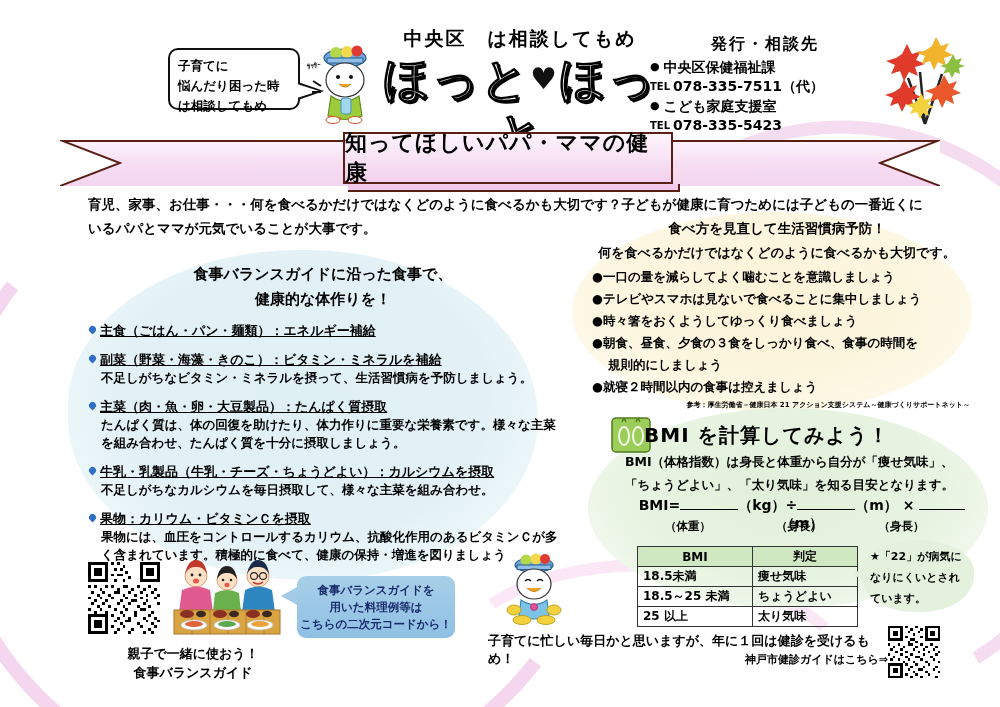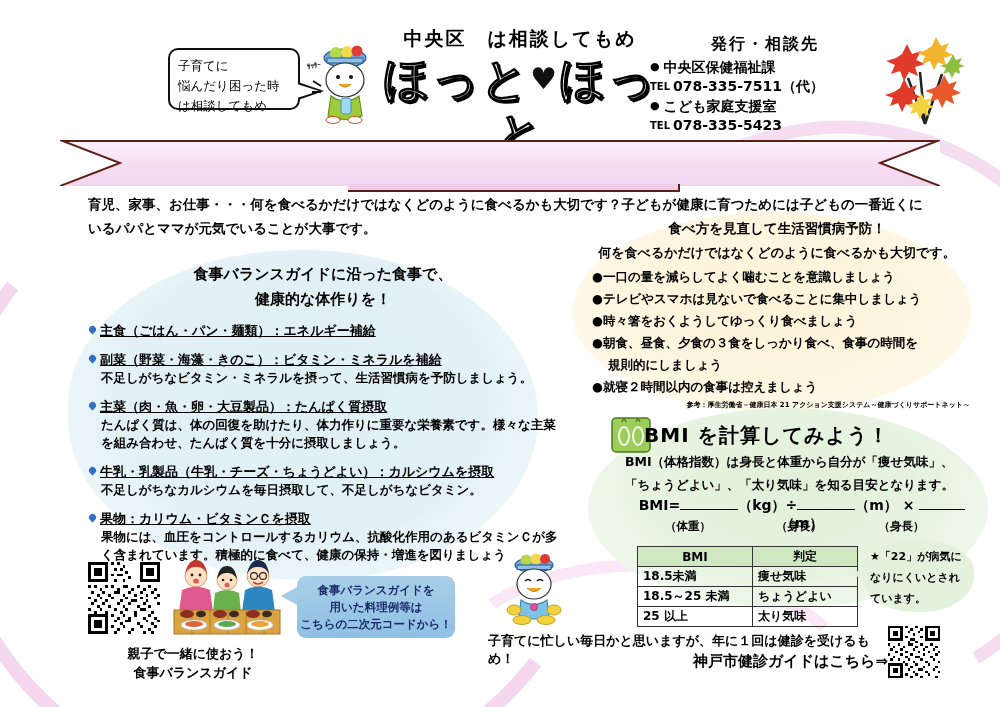--- a/index.html
+++ b/index.html
@@ -26,21 +26,21 @@
     left:430px;top:560px;width:420px;height:260px;
     border-width:12px;border-top-color:#fbe7f6;
     transform:rotate(4deg);
   }
 
   
   .header{position:absolute;left:0;top:0;width:1000px;height:130px;}
   .speech-bubble{
     position:absolute;left:168px;top:48px;width:132px;height:62px;
     border:2px solid #111;border-radius:10px;background:#fff;
-    font-size:12.5px;line-height:20px;padding:6px 8px;box-sizing:border-box;font-weight:400;
+    font-size:12.5px;line-height:20px;padding:6px 8px;box-sizing:border-box;font-weight:700;
   }
   .speech-tail{
     position:absolute;left:298px;top:82px;width:0;height:0;
     border-top:9px solid transparent;border-bottom:9px solid transparent;border-left:26px solid #111;
   }
   .speech-tail::after{
     content:"";position:absolute;left:-27px;top:-7px;
     border-top:7px solid transparent;border-bottom:7px solid transparent;border-left:22px solid #fff;
   }
   .mascot-head{position:absolute;left:305px;top:38px;width:80px;height:86px;}
@@ -149,21 +149,21 @@
     position:absolute;left:297px;top:576px;width:158px;height:62px;border-radius:9px;
     background:linear-gradient(180deg,#a8cfe8 0%,#8fc0e4 100%);
     display:flex;align-items:center;justify-content:center;text-align:center;
     font-size:11.5px;font-weight:bold;line-height:17px;color:#1a2b6b;
   }
   .blue-tail{position:absolute;left:281px;top:586px;width:0;height:0;
     border-top:10px solid transparent;border-bottom:10px solid transparent;border-right:18px solid #a3cae6;}
 
   .mascot-sit{position:absolute;left:497px;top:548px;width:74px;height:78px;}
   .bottom-msg{position:absolute;left:488px;top:632px;width:400px;font-size:13px;font-weight:bold;}
-  .bottom-sub{position:absolute;left:588px;top:652px;width:300px;text-align:right;font-size:15px;font-weight:bold;}
+  .bottom-sub{position:absolute;left:588px;top:652px;width:300px;text-align:right;font-size:11px;font-weight:bold;}
 </style>
 </head>
 <body>
 
 <div class="page">
 
   <div class="swirl swirl1"></div>
   <div class="swirl swirl2"></div>
   <div class="swirl swirl3"></div>
 
@@ -246,20 +246,23 @@
     <div class="ribbon-band"></div>
     <div class="notch left"></div>
     <div class="notch right"></div>
     <svg class="notch-line" style="left:0" viewBox="0 0 62 46">
       <path d="M0 0 L60 23 L0 46" fill="none" stroke="#5a1f17" stroke-width="2"></path>
     </svg>
     <svg class="notch-line" style="right:0" viewBox="0 0 62 46">
       <path d="M62 0 L2 23 L62 46" fill="none" stroke="#5a1f17" stroke-width="2"></path>
     </svg>
     <div class="plate-shadow"></div>
+    <div class="center-plate">
+      <span>知ってほしいパパ・ママの健康</span>
+    </div>
   </div>
 
   <div class="intro">育児、家事、お仕事・・・何を食べるかだけではなくどのように食べるかも大切です？子どもが健康に育つためには子どもの一番近くにいるパパとママが元気でいることが大事です。</div>
 
   <div class="blob-blue"></div>
   <div class="left-col">
     <div class="lc-title">
       <div>食事バランスガイドに沿った食事で、</div>
       <div>健康的な体作りを！</div>
     </div>
@@ -281,21 +284,21 @@
       <div class="bullet-head">
         <span class="pin"></span><span>主菜（肉・魚・卵・大豆製品）：たんぱく質摂取</span>
       </div>
       <div class="bullet-body">たんぱく質は、体の回復を助けたり、体力作りに重要な栄養素です。様々な主菜を組み合わせ、たんぱく質を十分に摂取しましょう。</div>
     </div>
 
     <div class="bullet-block">
       <div class="bullet-head">
         <span class="pin"></span><span>牛乳・乳製品（牛乳・チーズ・ちょうどよい）：カルシウムを摂取</span>
       </div>
-      <div class="bullet-body">不足しがちなカルシウムを毎日摂取して、不足しがちなビタミン。</div>
+      <div class="bullet-body">不足しがちなカルシウムを毎日摂取して、様々な主菜を組み合わせ。</div>
     </div>
 
     <div class="bullet-block">
       <div class="bullet-head">
         <span class="pin"></span><span>果物：カリウム・ビタミンＣを摂取</span>
       </div>
       <div class="bullet-body">果物には、血圧をコントロールするカリウム、抗酸化作用のあるビタミンＣが多く含まれています。積極的に食べて、健康の保持・増進を図りましょう</div>
     </div>
   </div>
 

